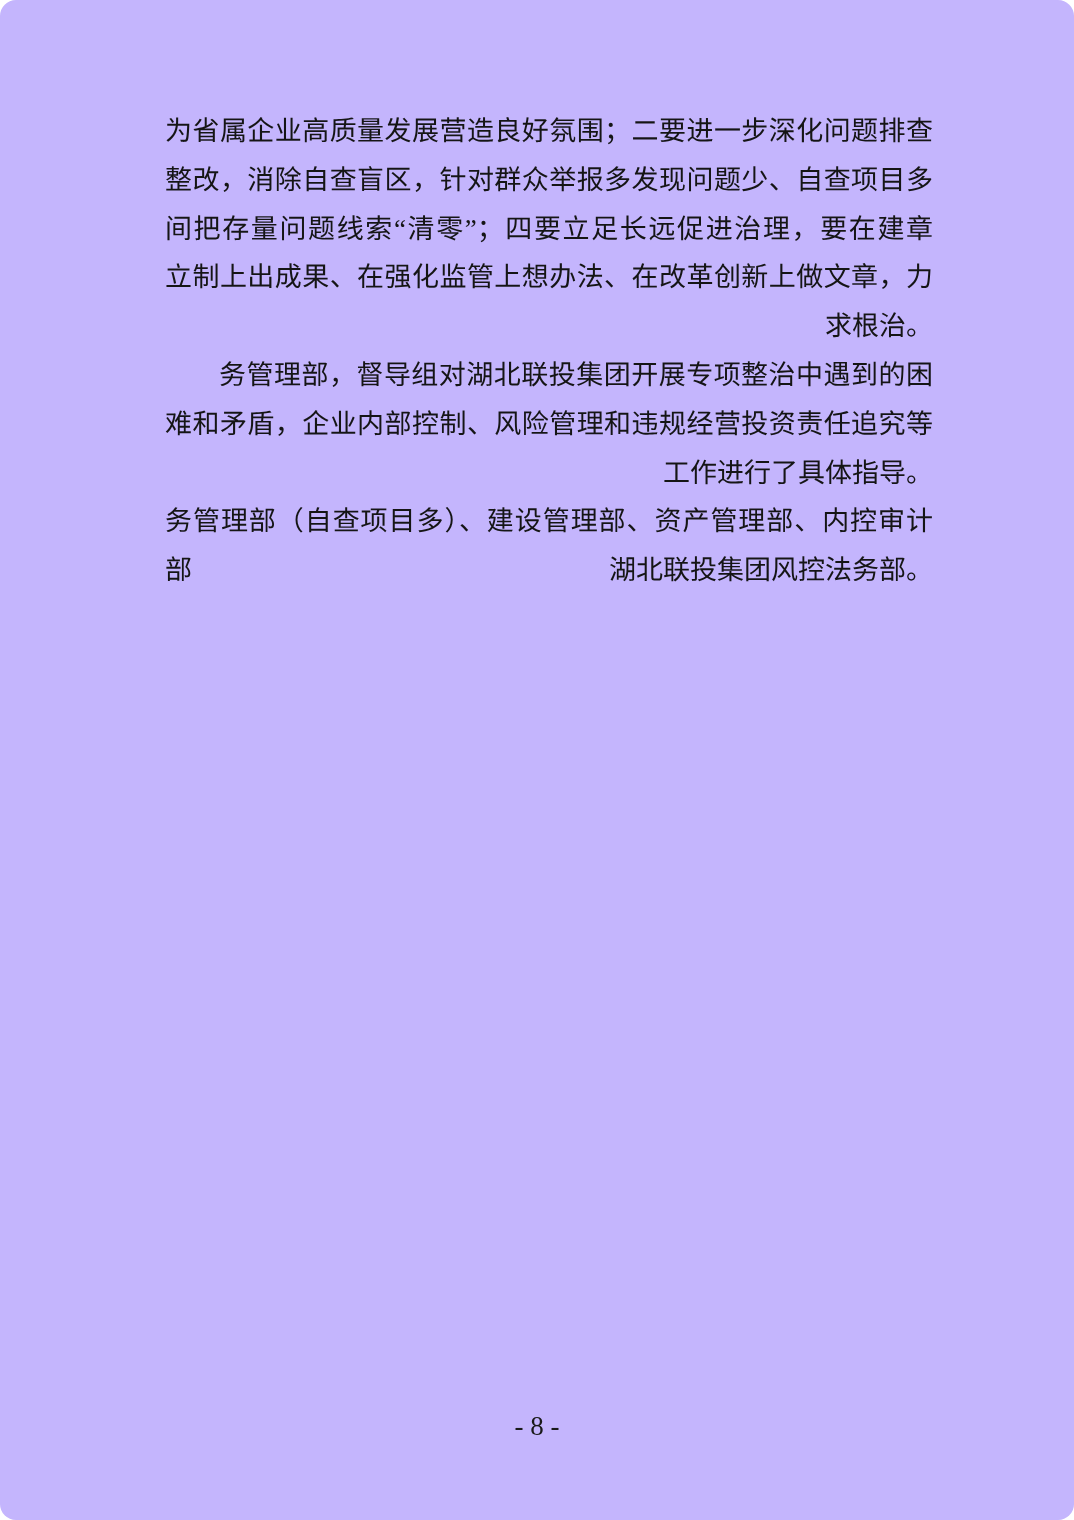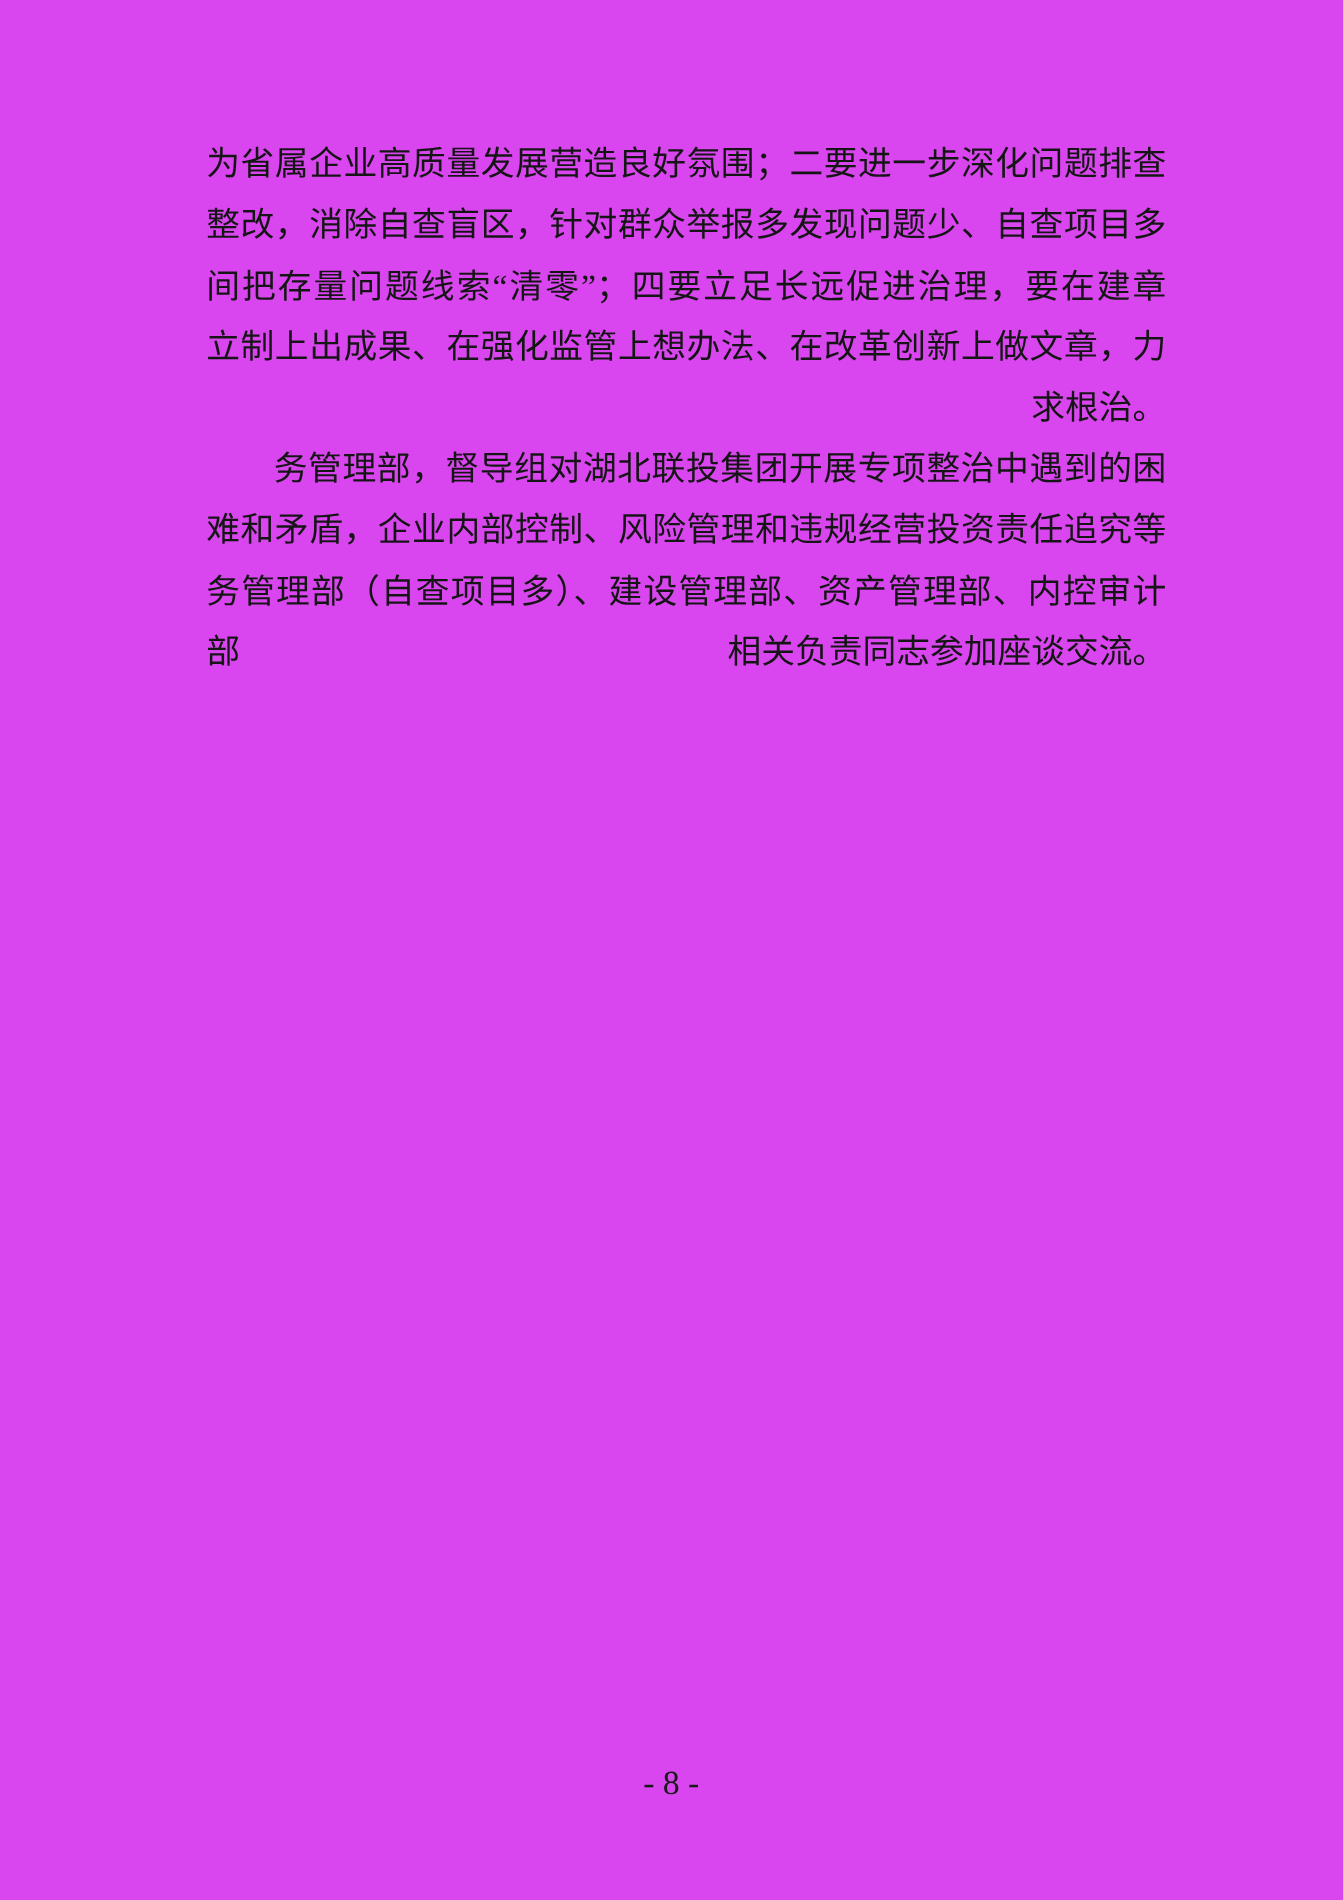--- a/index.html
+++ b/index.html
@@ -4,24 +4,25 @@
 <style>
   html, body {
     margin: 0;
     padding: 0;
     background: #ffffff;
   }
   .page {
     position: relative;
     width: 1074px;
     height: 1520px;
-    background: #d946ef;
+    background: #c4b5fd;
     overflow: hidden;
     font-family: "Liberation Serif", "DejaVu Serif", serif;
     color: #151515;
+    border-radius: 16px;
   }
   .doc-body {
     position: absolute;
     left: 165px;
     top: 107px;
     width: 768px;
   }
   .paragraph {
     margin: 0;
     padding: 0;
@@ -60,20 +61,21 @@
       <div class="paragraph">
         <div class="line fill">为省属企业高质量发展营造良好氛围；二要进一步深化问题排查</div>
         <div class="line fill">整改，消除自查盲区，针对群众举报多发现问题少、自查项目多</div>
         <div class="line fill">间把存量问题线索“清零”；四要立足长远促进治理，要在建章</div>
         <div class="line fill">立制上出成果、在强化监管上想办法、在改革创新上做文章，力</div>
         <div class="line">求根治。</div>
       </div>
       <div class="paragraph">
         <div class="line fill indent">务管理部，督导组对湖北联投集团开展专项整治中遇到的困</div>
         <div class="line fill">难和矛盾，企业内部控制、风险管理和违规经营投资责任追究等</div>
+        <div class="line">工作进行了具体指导。</div>
       </div>
       <div class="paragraph">
         <div class="line fill">务管理部（自查项目多）、建设管理部、资产管理部、内控审计部</div>
-        <div class="line">相关负责同志参加座谈交流。</div>
+        <div class="line">湖北联投集团风控法务部。</div>
       </div>
     </div>
   <div class="page-number">- 8 -</div>
 </div>
 
 </body></html>

